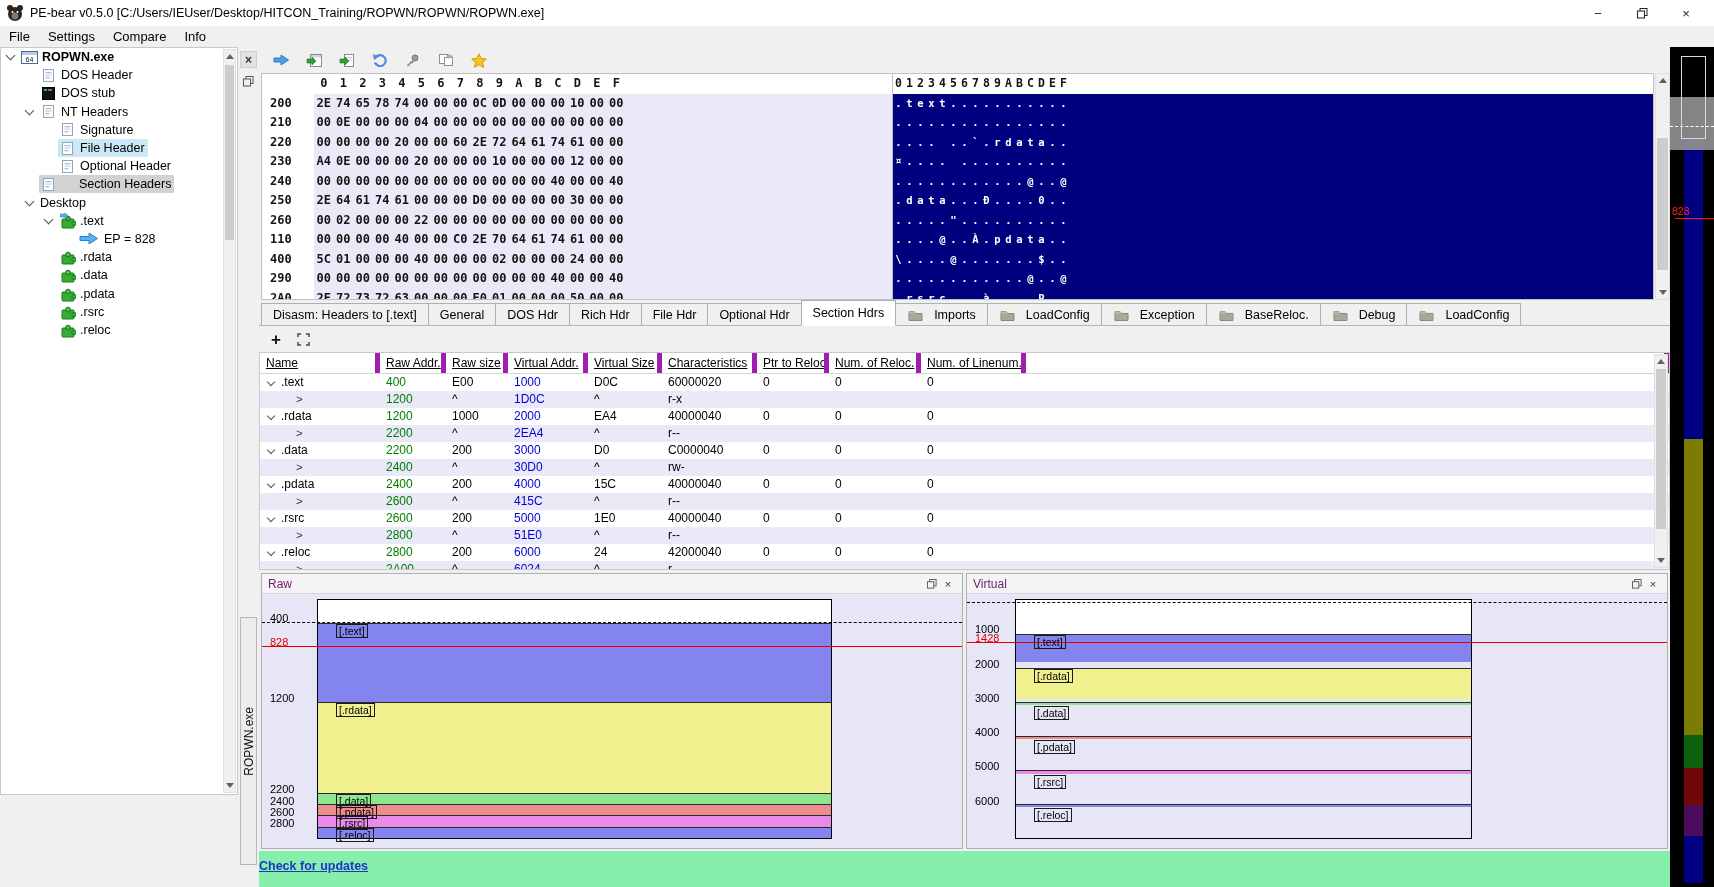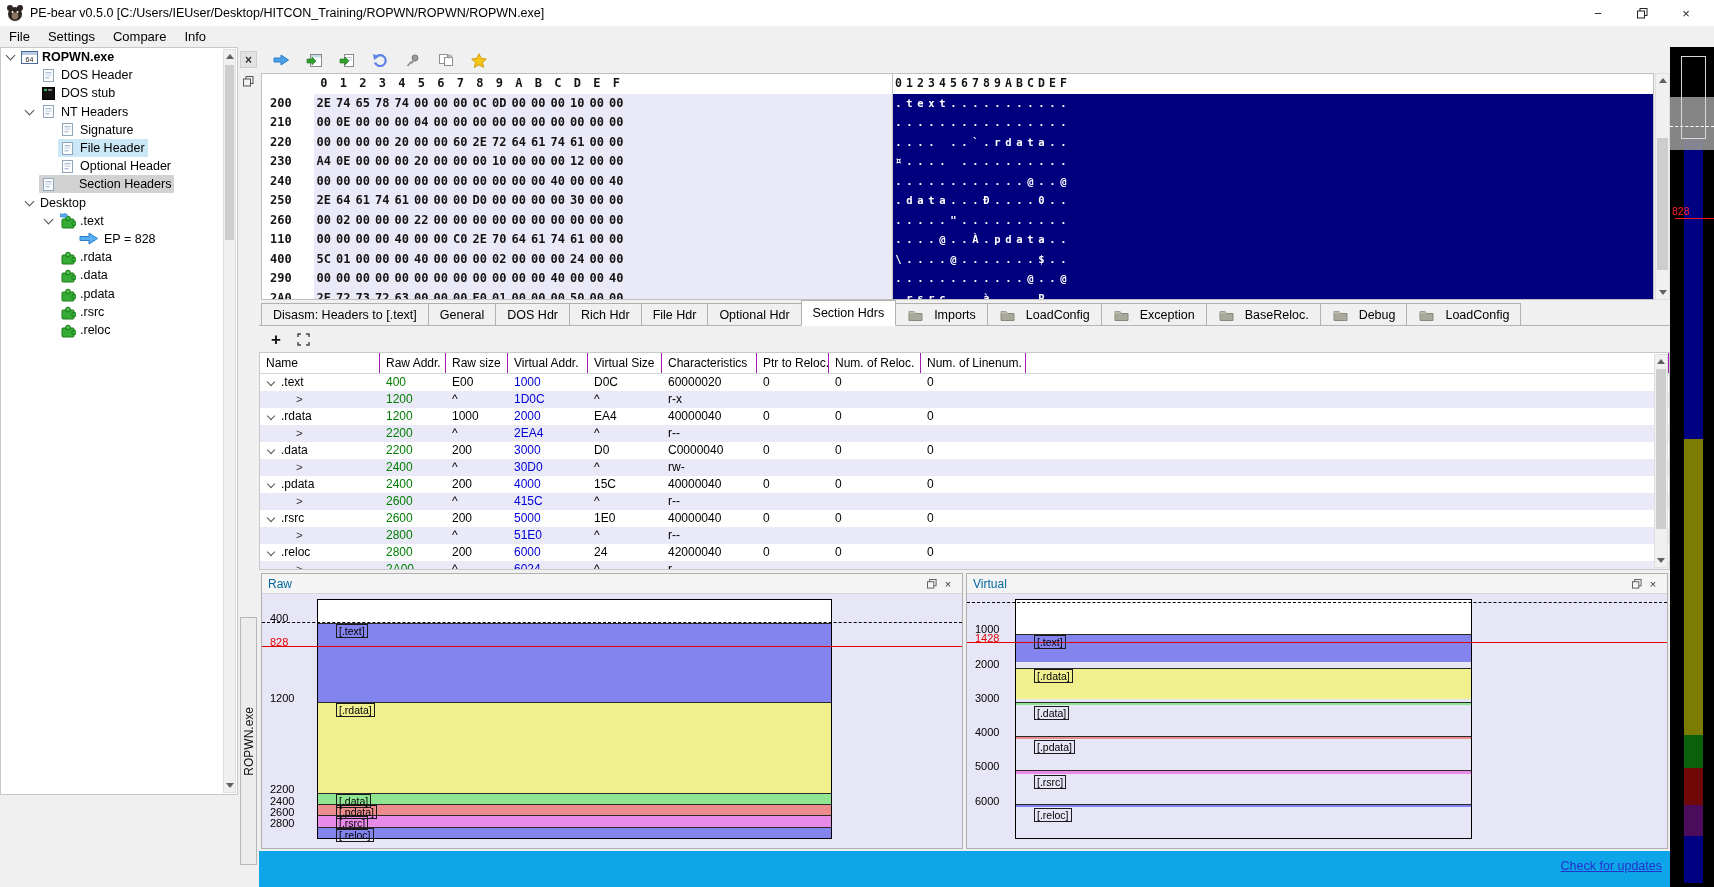--- a/index.html
+++ b/index.html
@@ -71,33 +71,33 @@
   .tab { height:22px; padding:0 11px; border:1px solid #b0b0b0; border-bottom:none; background:#f0f0f0; font-size:12.5px; display:flex; align-items:center; gap:6px; color:#000; }
   .tab + .tab { margin-left:-1px; }
   .tab.active { background:#fff; height:26px; position:relative; z-index:2; margin-bottom:-1px; border-bottom:1px solid #fff; }
   .subtoolbar { height:26px; display:flex; align-items:center; gap:14px; padding-left:12px; background:#f0f0f0; flex:0 0 auto; }
   .plus { font-size:17px; font-weight:bold; color:#111; line-height:1; }
 
   
   .table-wrap { height:218px; background:#fff; border:1px solid #c8c8c8; position:relative; overflow:hidden; flex:0 0 auto; }
   .trow { display:grid; grid-template-columns:120px 66px 62px 80px 74px 95px 72px 92px 105px 1fr; height:17px; line-height:17px; font-size:12px; color:#000; }
   .trow.head { height:21px; line-height:21px; border-bottom:1px solid #d4d4d4; }
-  .trow.head .tcell { border-right:1px solid #a21caf; }
+  .trow.head .tcell { border-right:5px solid #a21caf;text-decoration:underline; }
   .trow.sub { background:#e9e9f8; }
   .tcell { padding-left:6px; overflow:hidden; white-space:nowrap; }
   .tcell.name { display:flex; align-items:center; }
   .tcell .chev { width:6px; height:6px; margin:-2px 7px 0 2px; border-color:#555; }
   .gt { color:#007d00; } .bt { color:#0000d8; }
   .subgt { margin-left:30px; color:#333; font-size:11.5px; }
 
   
   .docks { flex:1; display:flex; gap:3px; padding:3px 2px 2px 2px; background:#f0f0f0; min-height:0; }
   .dock { flex:1; border:1px solid #b0b0b0; display:flex; flex-direction:column; background:#e6e6f6; min-width:0; }
   .dock-title { height:20px; background:#f4f4f4; display:flex; align-items:center; font-size:12px; padding:0 6px; border-bottom:1px solid #d6d6d6; flex:0 0 auto; }
-  .dock-title .t { flex:1; color:#0369a1; }
+  .dock-title .t { flex:1; color:#701a75; }
   .dock-btn { width:16px; height:14px; display:flex; align-items:center; justify-content:center; font-size:11px; color:#333; }
   .diagram { flex:1; position:relative; overflow:hidden; }
   .diag-box { position:absolute; top:5px; bottom:9px; border:1px solid #000; background:#e6e6f6; }
   .dsec { position:absolute; left:0; right:0; border-top:1px solid #2a2a2a; }
   .dsec.first { border-top:none; }
   .seclabel { position:absolute; left:18px; font-size:10.5px; line-height:12px; border:1px solid #1a1a1a; padding:0 2px; color:#000; z-index:3; background:transparent; }
   .line-layer { position:absolute; left:0; right:0; top:5px; bottom:9px; pointer-events:none; z-index:2; }
   .hline { position:absolute; left:0; right:0; }
   .hline.dashed { border-top:1px dashed #000; }
   .hline.red { border-top:1px solid #e80000; }
@@ -109,21 +109,21 @@
   .mini-bar { position:absolute; left:14px; width:19px; top:10px; bottom:4px; background:#000; }
   .mini-seg { position:absolute; left:0; right:0; }
   .mini-layer { position:absolute; left:0; right:0; top:10px; bottom:4px; }
   .mini-view { position:absolute; left:11px; width:25px; border:1px solid #d8d8d8; }
   .mini-gray { position:absolute; left:0; right:0; background:rgba(148,148,148,0.9); }
   .mini-dash { position:absolute; left:0; right:0; border-top:1px dashed #ffffff; }
   .mini-red { position:absolute; left:5px; right:0; border-top:1px solid #ff1414; }
   .mini-red-label { position:absolute; left:2px; color:#ff2020; font-size:10.5px; }
 
   
-  .footer { height:36px; background:#0ea5e9; display:flex; align-items:center; justify-content:flex-end; padding:0 8px 6px 0; flex:0 0 auto; }
+  .footer { height:36px; background:#86efac; display:flex; align-items:center; justify-content:flex-start; padding:0 8px 6px 0; flex:0 0 auto;font-weight:bold; }
   .upd-link { color:#2233cc; text-decoration:underline; font-size:12.5px; }
 </style>
 </head>
 <body>
 
 <div class="app">
 
   <div class="titlebar">
     <span class="title-icon">
       <svg width="18" height="18" viewBox="0 0 18 18">

